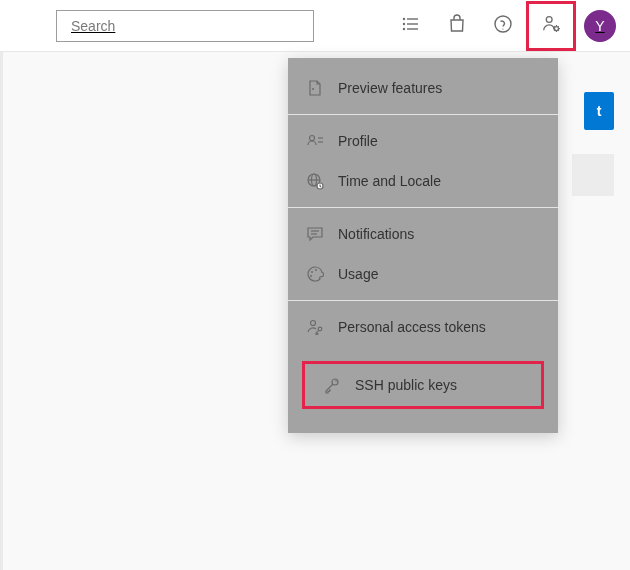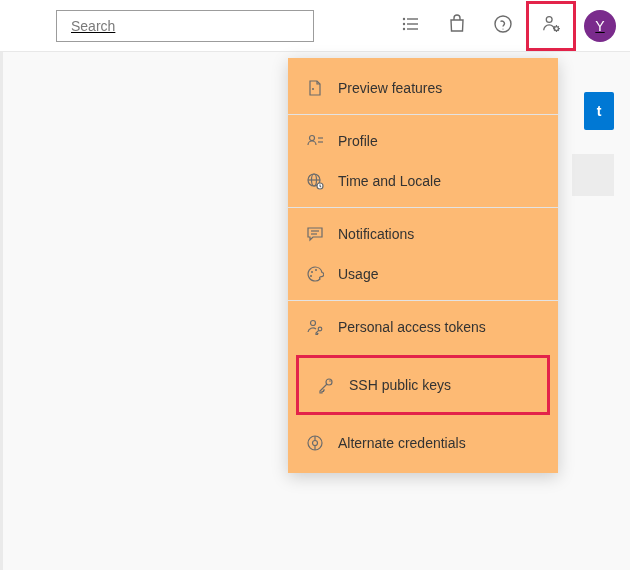--- a/index.html
+++ b/index.html
@@ -106,21 +106,21 @@
       width: 42px;
       height: 42px;
       background: #ececec;
     }
 
     .dropdown {
       position: absolute;
       top: 58px;
       left: 288px;
       width: 270px;
-      background: #fdba74;
+      background: #a3a3a3;
       box-shadow: 0 4px 16px rgba(0,0,0,0.18);
       padding: 10px 0;
       z-index: 10;
     }
     .menu-item {
       display: flex;
       align-items: center;
       height: 40px;
       padding: 0 18px;
       gap: 14px;
@@ -138,22 +138,22 @@
       flex-shrink: 0;
     }
     .menu-item .mi-icon svg { width: 18px; height: 18px; }
     .menu-divider {
       height: 1px;
       background: #e3e3e3;
       margin: 6px 0;
     }
     .menu-item.highlighted {
       border: 3px solid #e3234a;
-      height: 60px;
-      margin: 8px;
+      height: 48px;
+      margin: 14px;
     }
   </style>
 </head>
 <body>
 
 <div class="topbar">
   <div class="search-box">
     <span class="icon">
       <svg viewBox="0 0 16 16" fill="none" stroke="#7a7a7a" stroke-width="1.4">
         <circle cx="7" cy="7" r="5"></circle>
@@ -299,24 +299,13 @@
     <span class="mi-icon">
       <svg viewBox="0 0 18 18" fill="none" stroke="currentColor" stroke-width="1.2">
         <circle cx="12" cy="6" r="3"></circle>
           <path d="M10 8 L3 15 L3 17 L5 17 L5 15.5 L6.5 15.5 L6.5 14 L8 14"></path>
         <circle cx="13" cy="5" r="0.8" fill="currentColor" stroke="none"></circle>
       </svg>
     </span>
     <span>SSH public keys</span>
   </div>
 
-  <div class="menu-item">
-    <span class="mi-icon">
-      <svg viewBox="0 0 18 18" fill="none" stroke="currentColor" stroke-width="1.2">
-        <circle cx="9" cy="9" r="7"></circle>
-          <circle cx="9" cy="9" r="2.5"></circle>
-        <line x1="9" y1="2" x2="9" y2="6.5"></line>
-          <line x1="9" y1="11.5" x2="9" y2="16"></line>
-      </svg>
-    </span>
-    <span>Alternate credentials</span>
-  </div>
 </div>
 
 </body></html>

